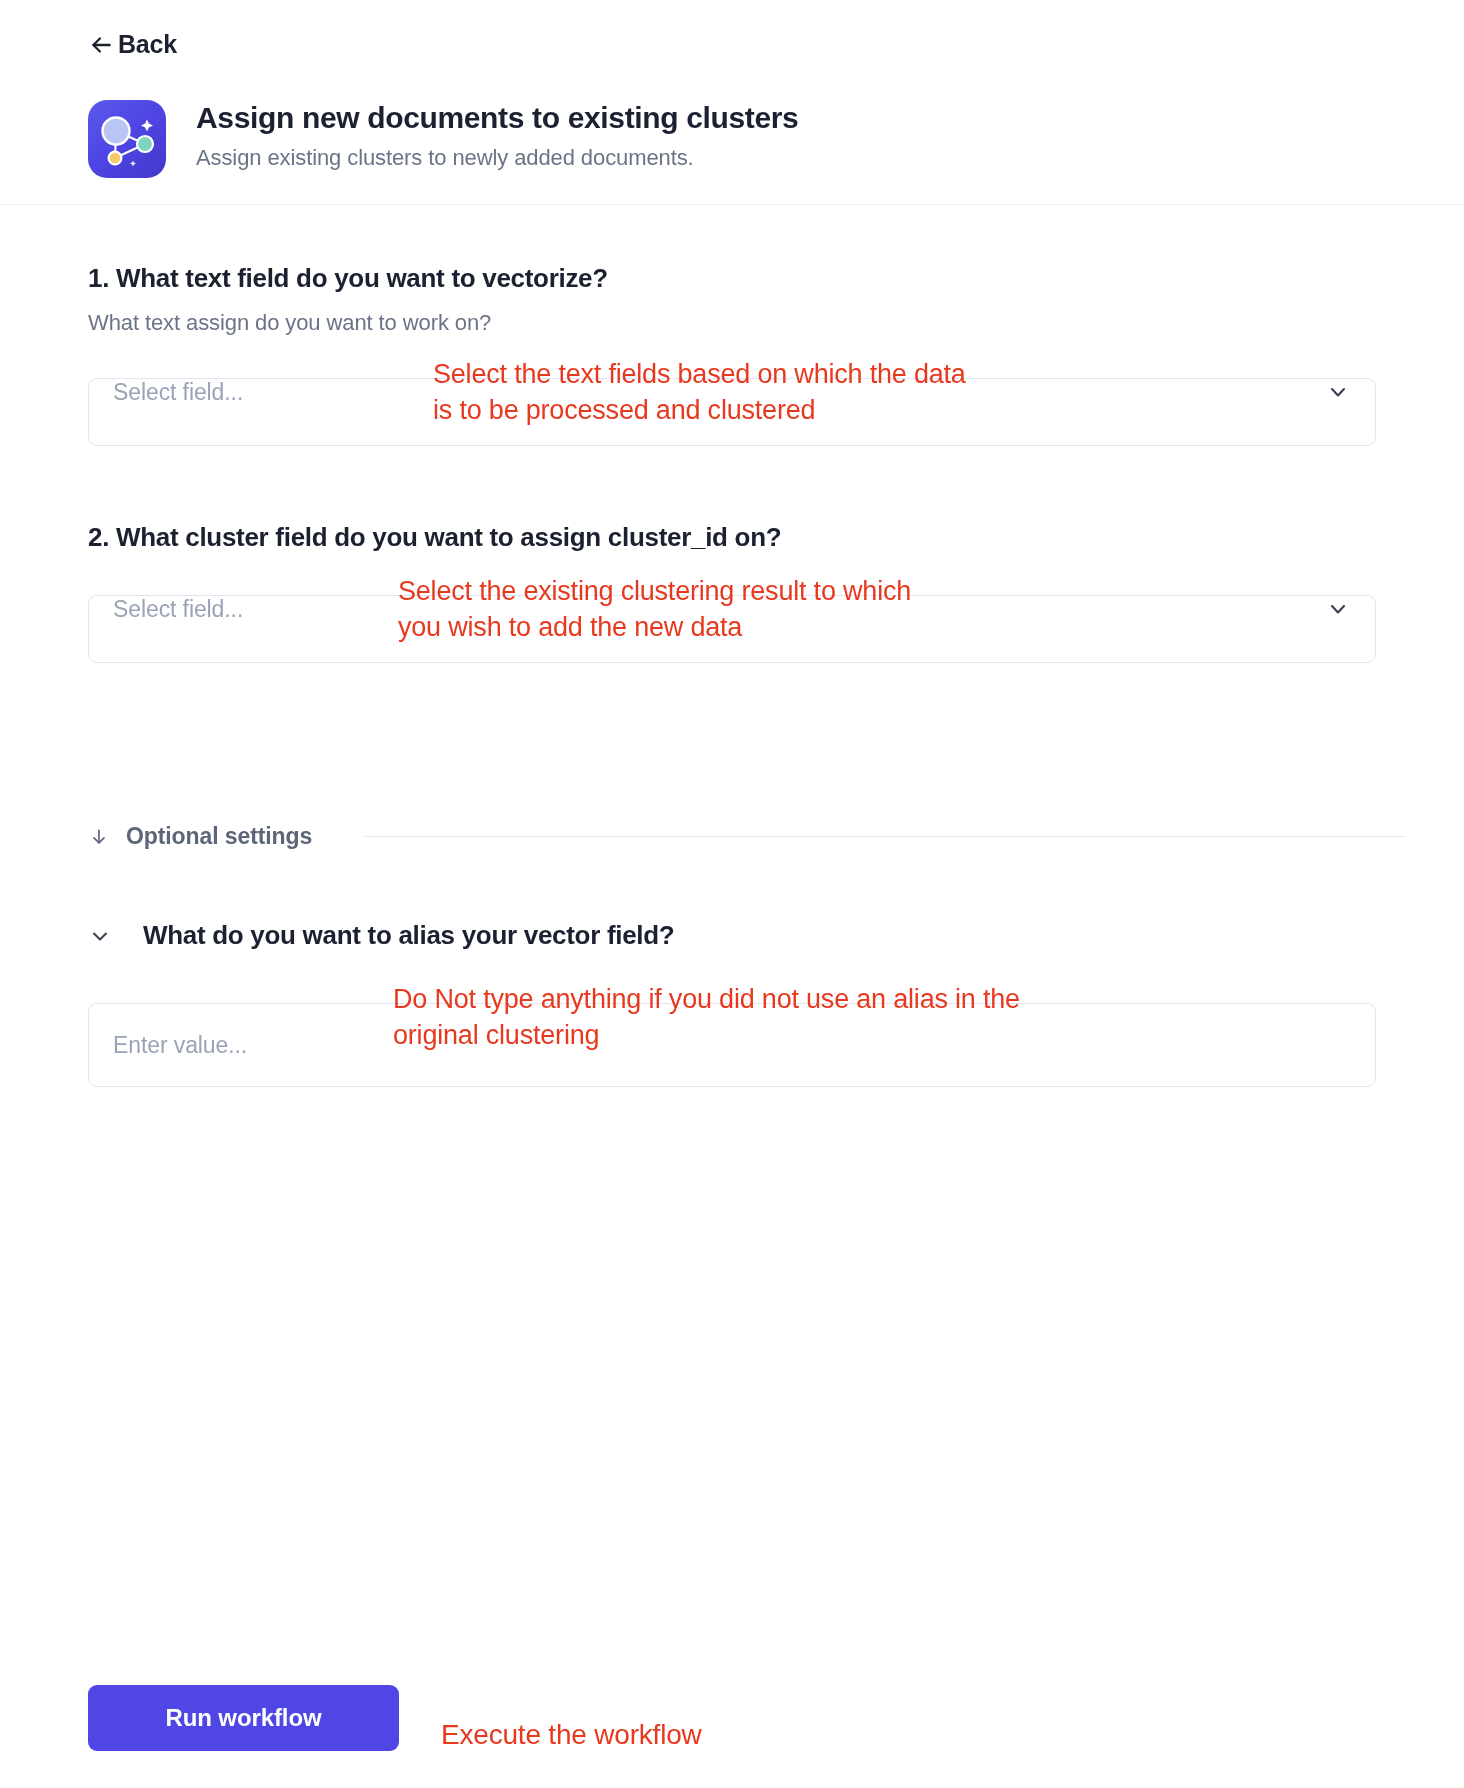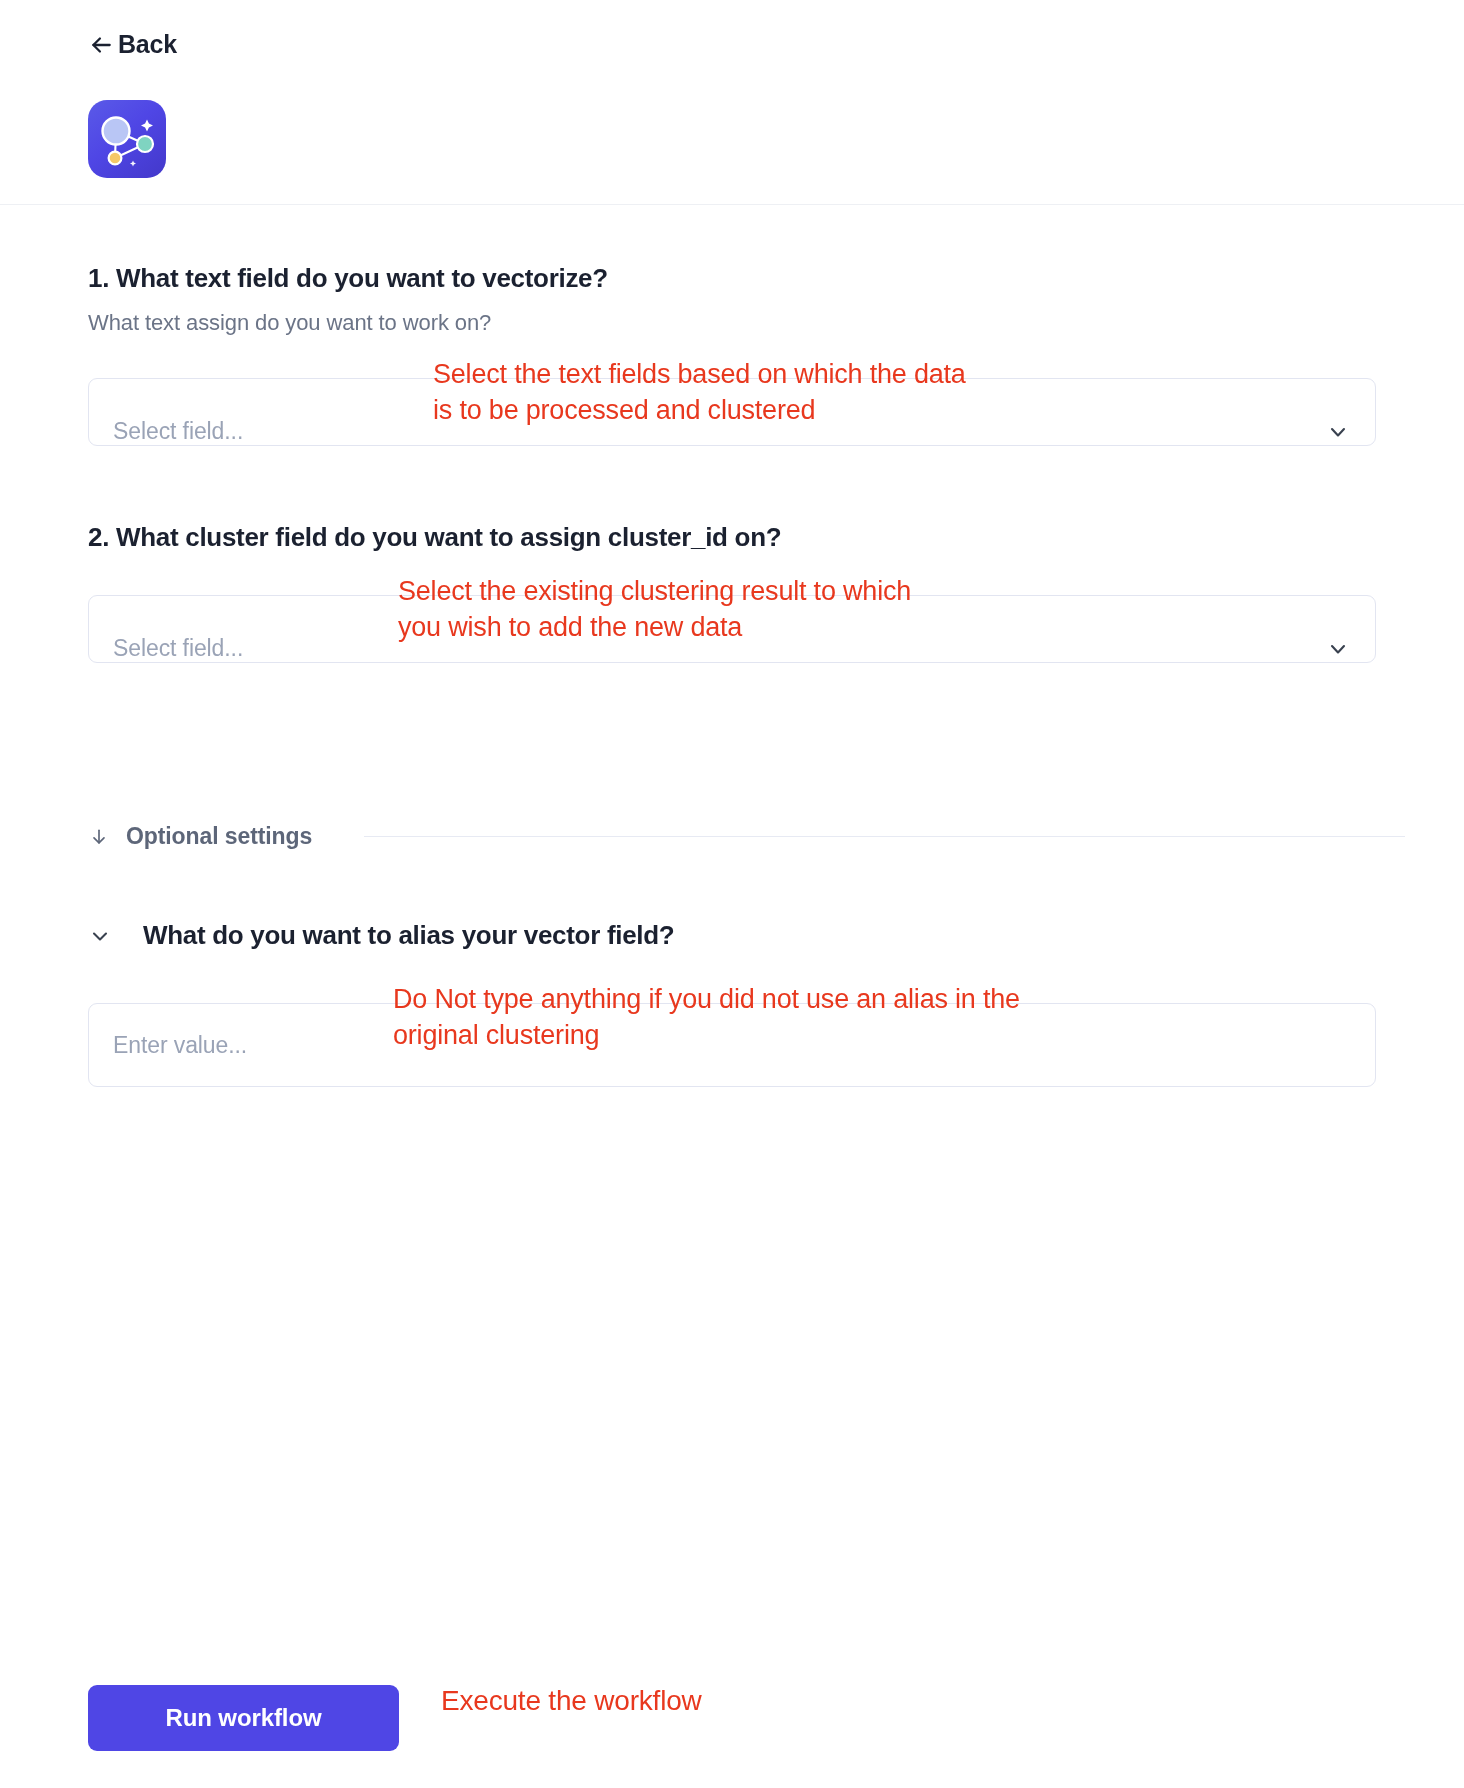--- a/index.html
+++ b/index.html
@@ -101,21 +101,21 @@
   .field-wrap {
     position: relative;
     margin-top: 42px;
   }
   .select-box {
     height: 68px;
     border: 1px solid #e2e5f1;
     border-radius: 9px;
     background: #fff;
     display: flex;
-    align-items: flex-end;
+    align-items: flex-start;
     padding: 0 24px;
     cursor: pointer;
   }
   .select-placeholder {
     font-size: 23px;
     color: #9aa3b6;
     letter-spacing: -0.1px;
     flex: 1;
   }
   .chev {
@@ -213,21 +213,21 @@
     color: #9aa3b6;
     letter-spacing: -0.1px;
   }
 
   
   .footer {
     position: absolute;
     left: 88px;
     top: 1685px;
     display: flex;
-    align-items: flex-start;
+    align-items: flex-end;
     gap: 42px;
   }
   .run-btn {
     background: #4f46e5;
     color: #fff;
     border: none;
     border-radius: 9px;
     font-family: "Liberation Sans", sans-serif;
     font-size: 24px;
     font-weight: 700;
@@ -264,20 +264,24 @@
         <line x1="28" y1="31" x2="57" y2="44" stroke="#ffffff" stroke-width="2.1" stroke-linecap="round"></line>
         <line x1="28" y1="31" x2="27" y2="58" stroke="#ffffff" stroke-width="2.1" stroke-linecap="round"></line>
         <line x1="27" y1="58" x2="57" y2="44" stroke="#ffffff" stroke-width="2.1" stroke-linecap="round"></line>
         <circle cx="28" cy="31" r="13.5" fill="#b9c6f5" stroke="#ffffff" stroke-width="2.4"></circle>
         <circle cx="57" cy="44" r="8" fill="#7fd4c1" stroke="#ffffff" stroke-width="2.2"></circle>
         <circle cx="27" cy="58" r="6.4" fill="#f5c869" stroke="#ffffff" stroke-width="2.2"></circle>
         <path d="M59 19.5 L60.9 23.6 L65 25.5 L60.9 27.4 L59 31.5 L57.1 27.4 L53 25.5 L57.1 23.6 Z" fill="#ffffff"></path>
         <path d="M45 60.5 L45.9 62.6 L48 63.5 L45.9 64.4 L45 66.5 L44.1 64.4 L42 63.5 L44.1 62.6 Z" fill="#ffffff" opacity="0.95"></path>
       </svg>
     </div>
+    <div class="title-block">
+      <h1 class="app-title">Assign new documents to existing clusters</h1>
+      <p class="app-subtitle">Assign existing clusters to newly added documents.</p>
+    </div>
   </div>
 </div>
 
 <div class="content">
 
   <div>
     <h2 class="q-title">1. What text field do you want to vectorize?</h2>
     <p class="q-sub">What text assign do you want to work on?</p>
 
     <div class="field-wrap">

